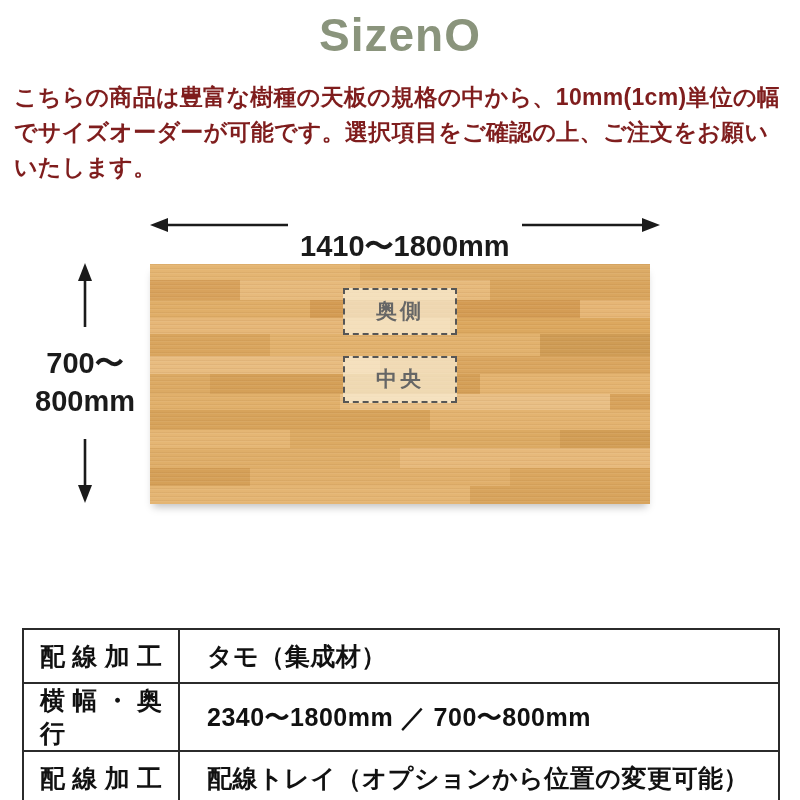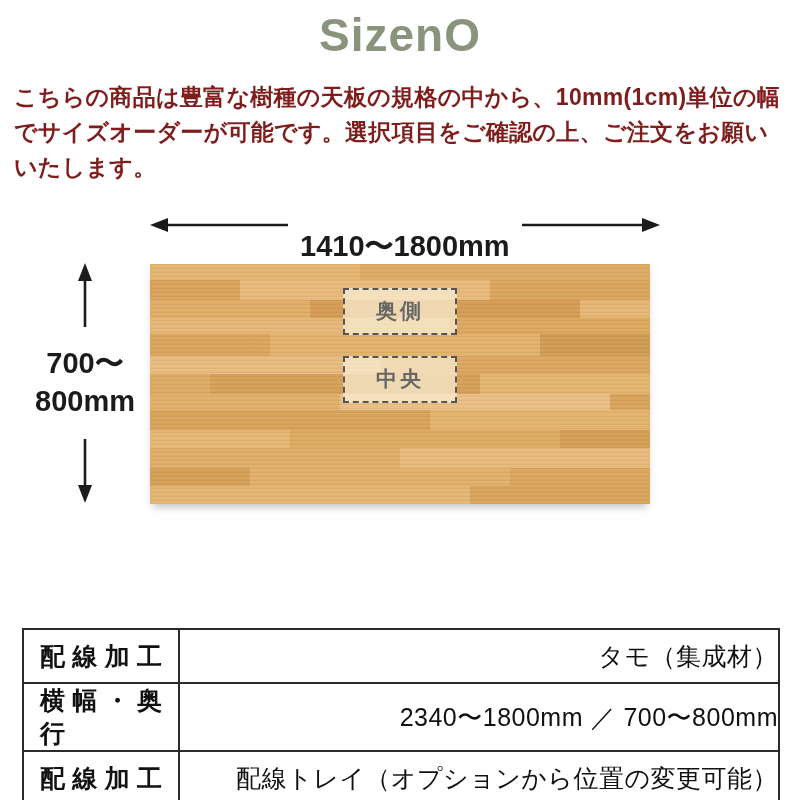--- a/index.html
+++ b/index.html
@@ -92,21 +92,21 @@
     border: 2px solid #2b2b2b;
     height: 54px; vertical-align: middle;
     font-size: 25px; color: #111;
   }
   .spec-table th {
     width: 156px; font-weight: 600;
     padding: 0 16px;
     text-align: justify; text-align-last: justify;
   }
   .spec-table td {
-    font-weight: 400; padding-left: 20px; text-align: right;
+    font-weight: 700; padding-left: 27px; text-align: left;
     letter-spacing: 0.5px;
   }
 </style>
 </head>
 <body>
 
 <div class="page">
 
   <div class="page-title">SizenO</div>
 

